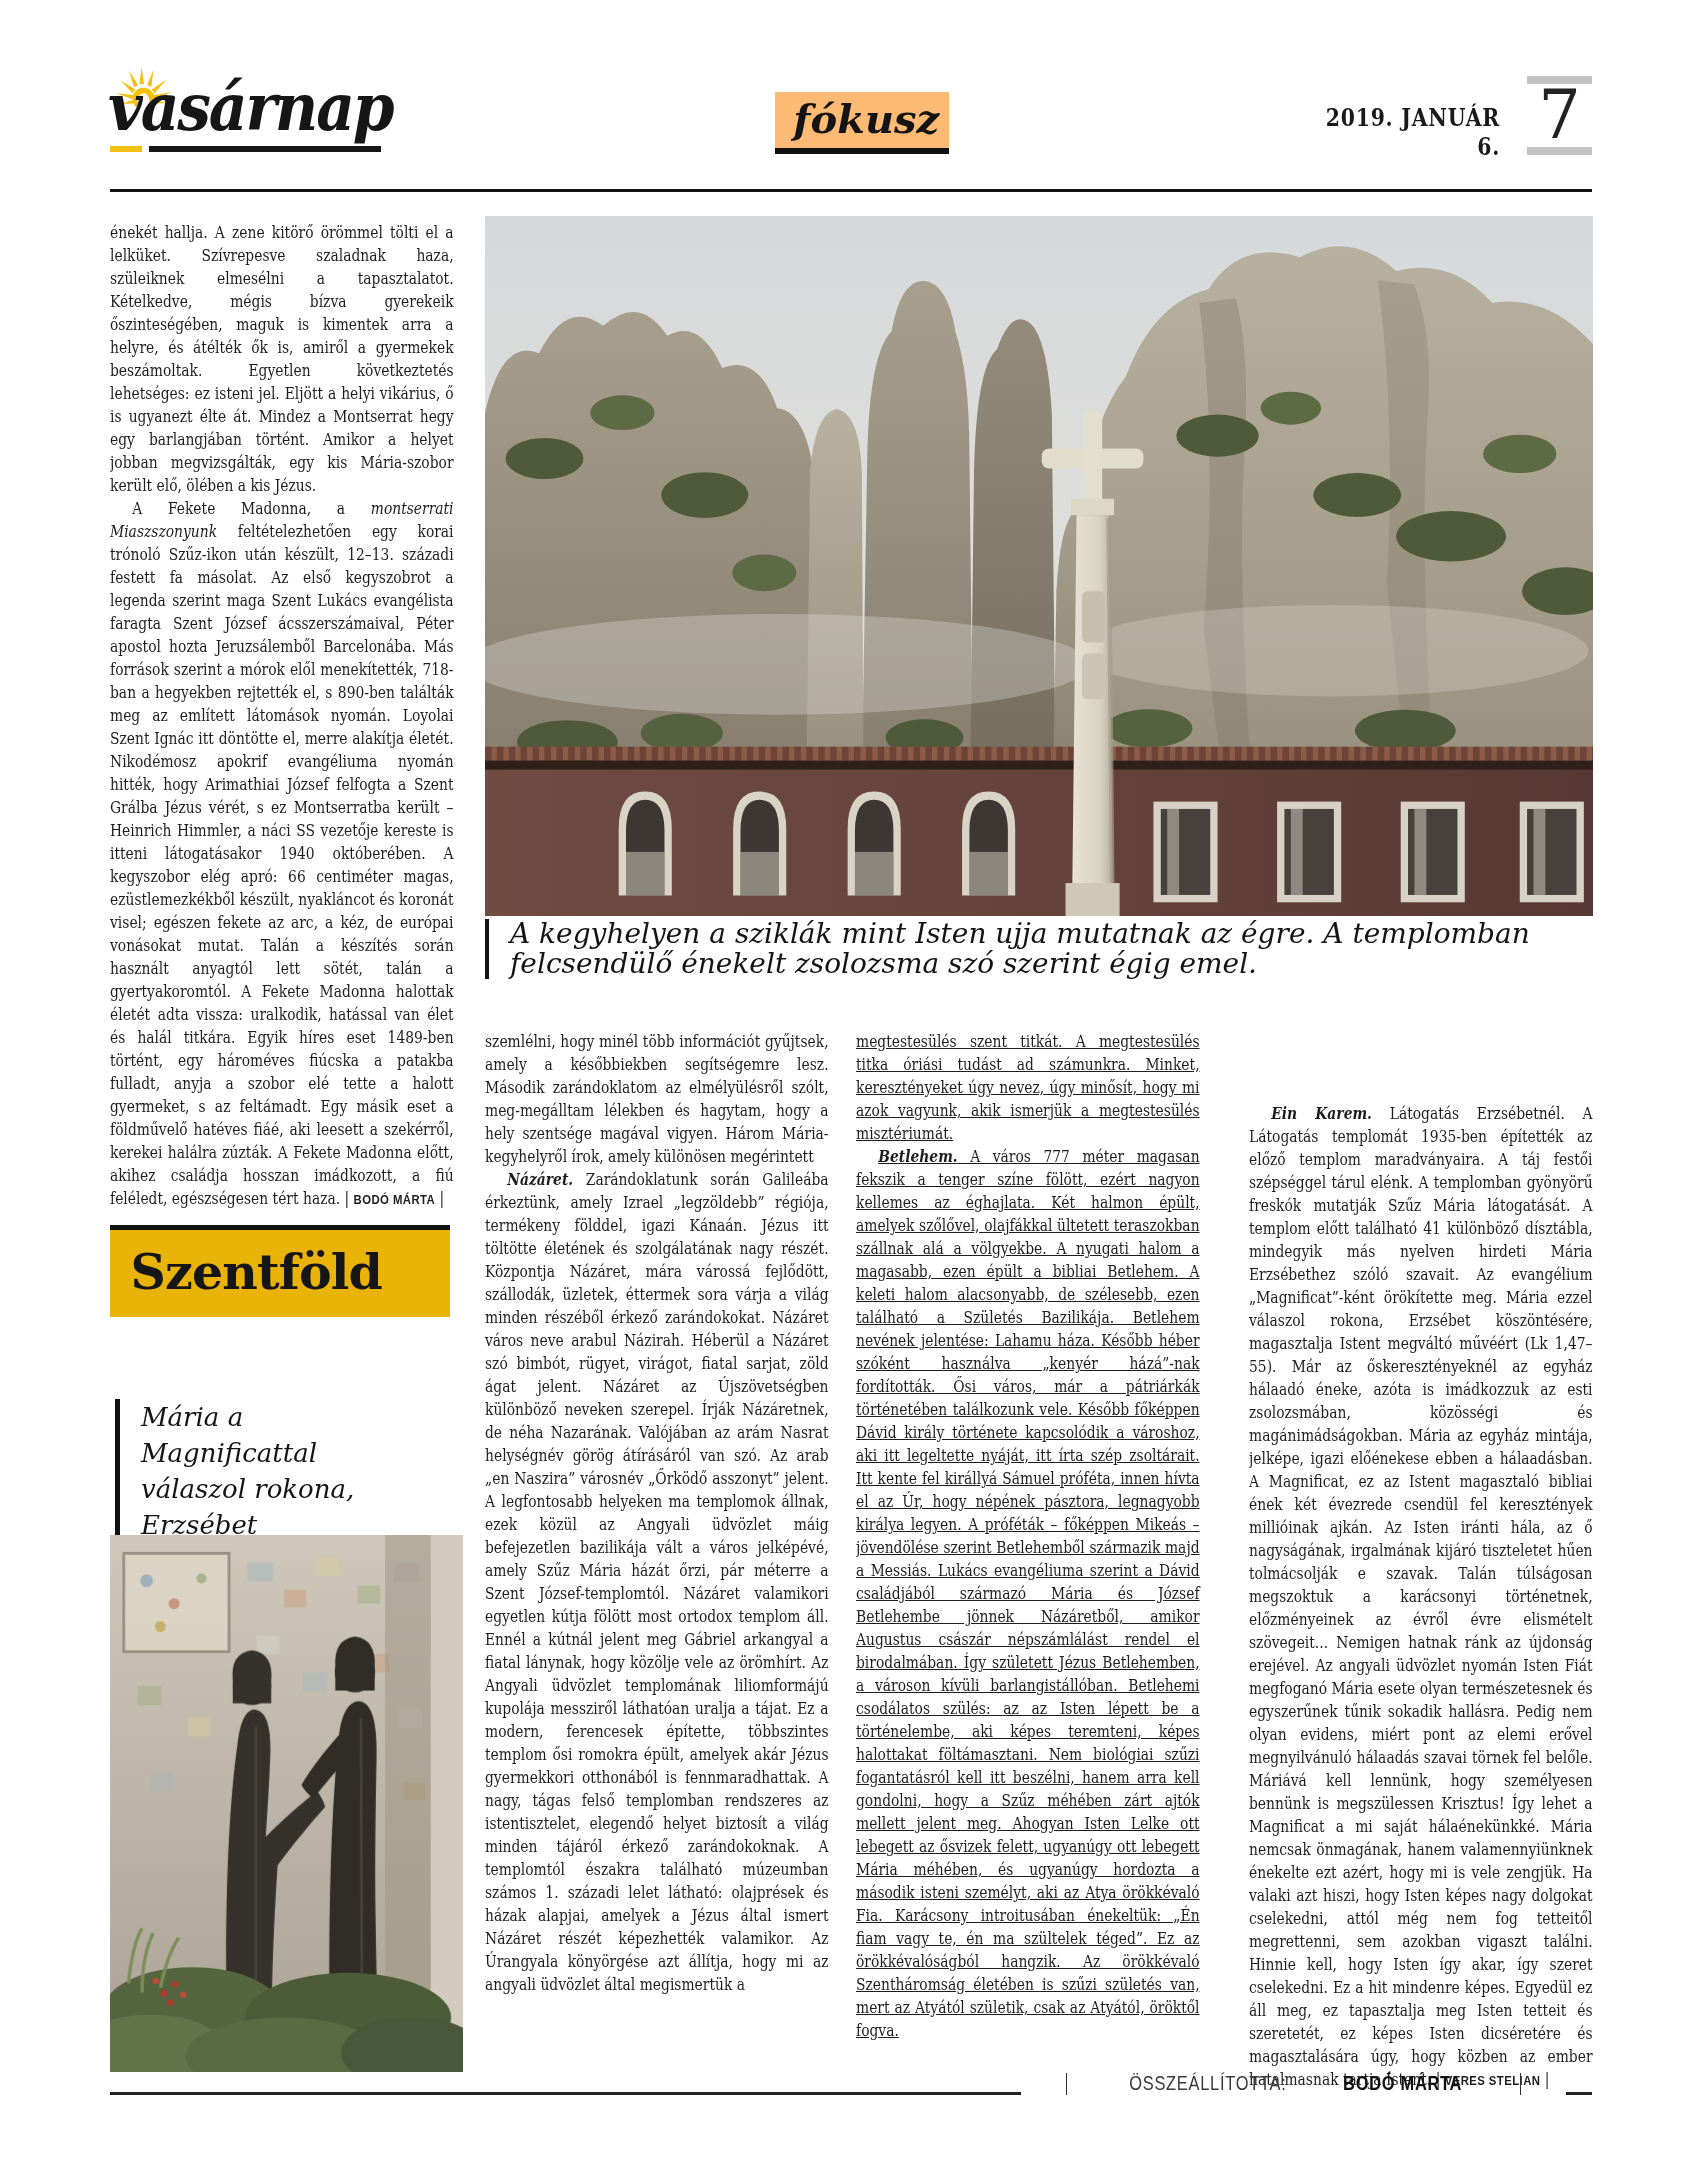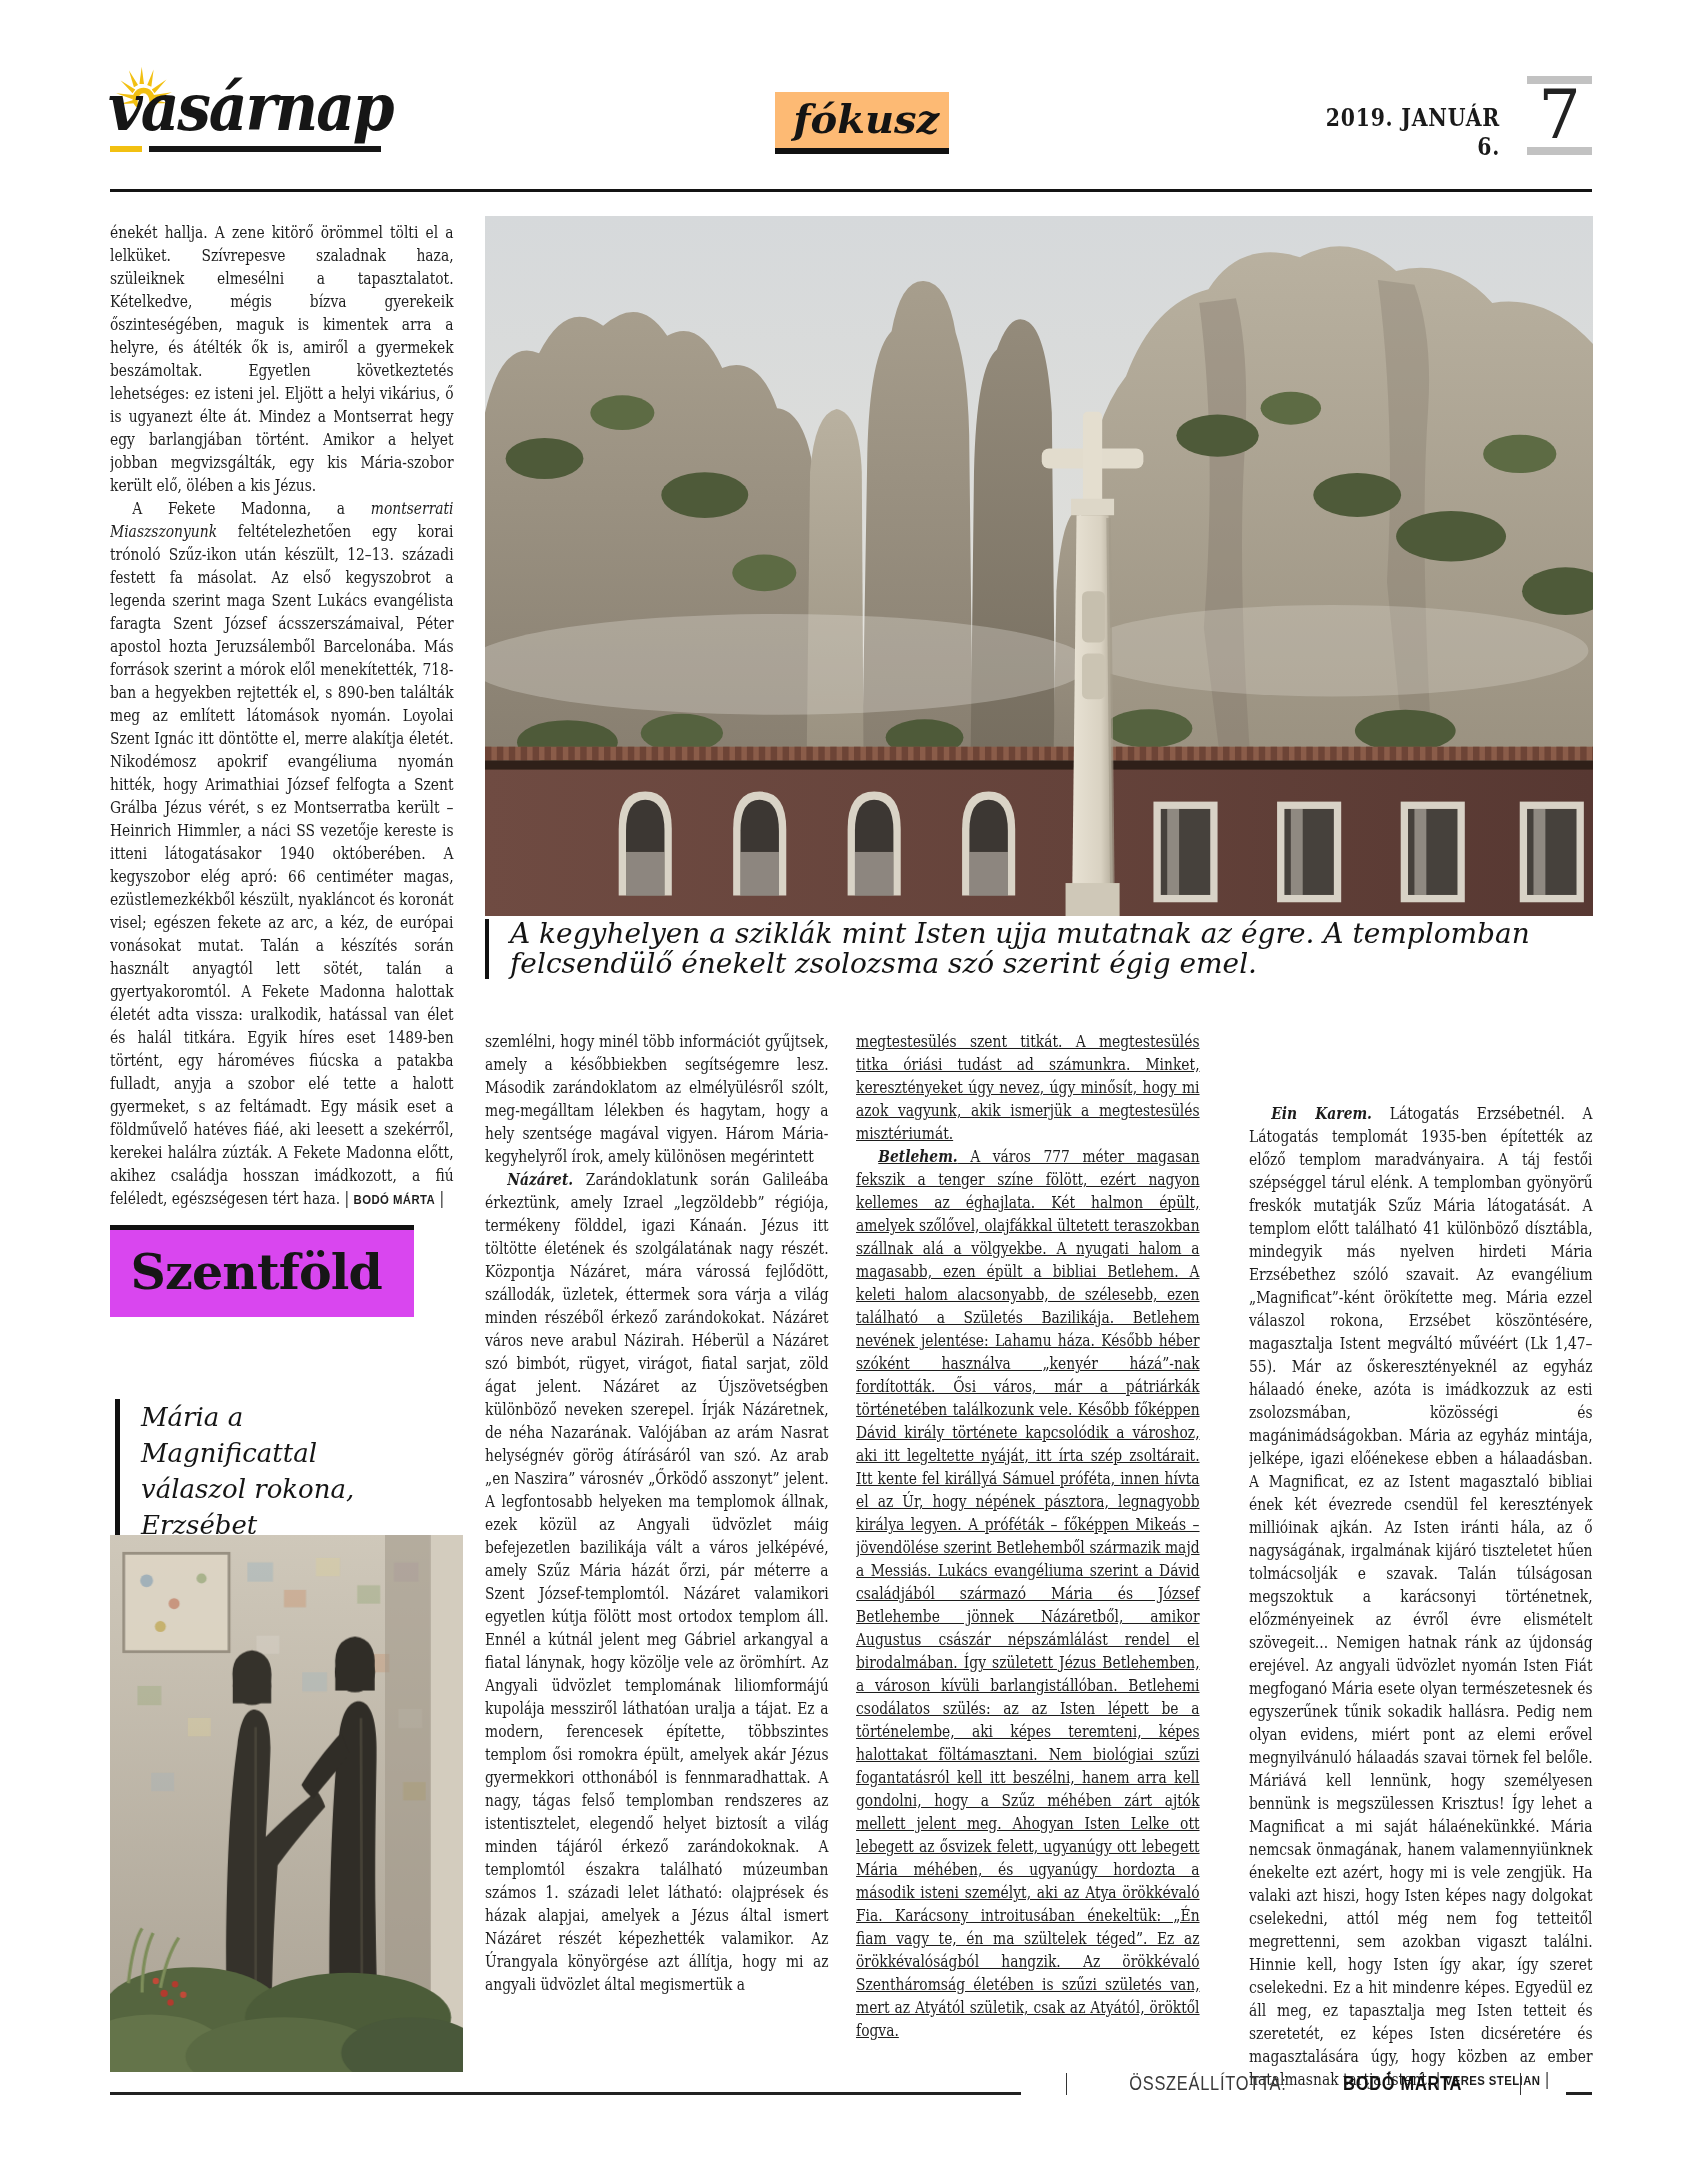--- a/index.html
+++ b/index.html
@@ -27,21 +27,21 @@
   
   .textcol{position:absolute;overflow:hidden;}
   .cond{transform:scaleX(.84);transform-origin:0 0;width:409px;}
   .para{margin:0;font-size:16.5px;line-height:23px;text-align:justify;hyphens:auto;}
   .para.indent{text-indent:26.5px;}
   .i{font-style:italic;}
   .bi{font-style:italic;font-weight:bold;}
   .by{font-family:"Liberation Sans",sans-serif;font-weight:bold;font-size:.82em;letter-spacing:0.5px;}
   .sq{display:inline-block;width:11px;height:17.4px;background:#111;margin-right:7.3px;vertical-align:-2.7px;}
   
-  .szf-box{position:absolute;left:110px;top:1225px;width:304px;height:87px;background:#d946ef;
+  .szf-box{position:absolute;left:110px;top:1225px;width:340px;height:87px;background:#eab308;
      border-top:5px solid #111;}
   .szf-box span{display:block;padding-left:20.6px;font-family:"DejaVu Serif",serif;font-weight:bold;
      font-size:49px;line-height:85px;letter-spacing:-0.9px;color:#161616;}
   .lede{position:absolute;left:110px;top:1329px;width:352px;overflow:hidden;}
   .lede .para{font-size:17.4px;line-height:25px;}
   .pullquote{position:absolute;left:115px;top:1399px;width:284px;border-left:5px solid #111;
      padding-left:21px;font-style:italic;font-size:26px;line-height:36px;color:#151515;}
   
   .photo-main{position:absolute;left:485px;top:216px;width:1108px;height:700px;}
   .caption{position:absolute;left:485px;top:919px;width:1066px;border-left:4.6px solid #111;

